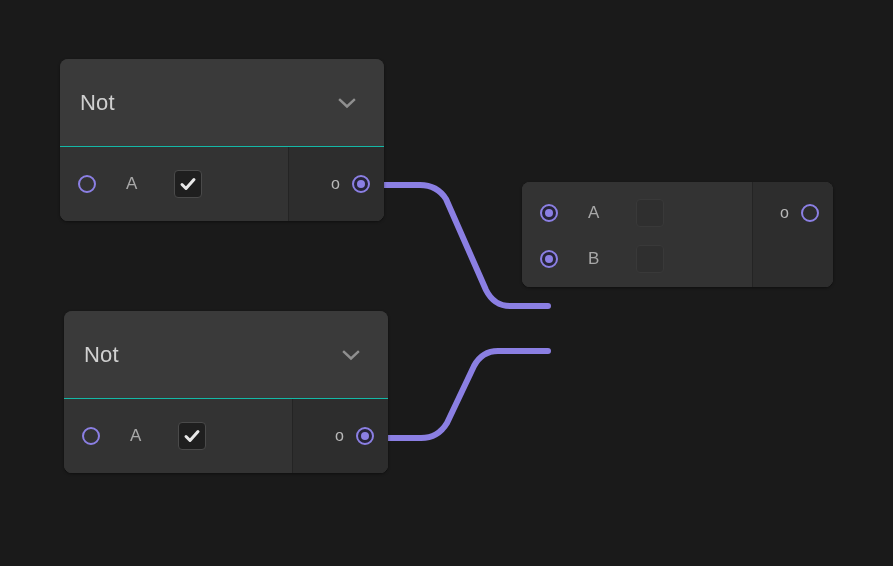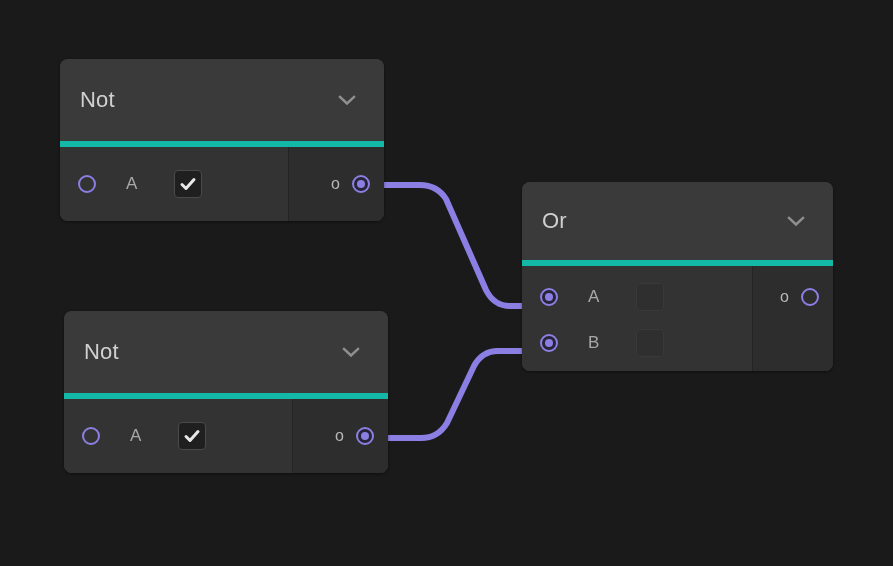--- a/index.html
+++ b/index.html
@@ -45,21 +45,21 @@
 
   .node-header {
     position: relative;
     background: #3a3a3a;
     height: 100%;
     display: flex;
     align-items: center;
     justify-content: space-between;
     padding: 0 28px 0 20px;
     box-sizing: border-box;
-    border-bottom: 6px solid #14b8a6;
+    border-bottom: 1px solid #14b8a6;
   }
 
   .node-title {
     color: #d0d0d0;
     font-size: 22px;
     line-height: 1;
     letter-spacing: 0.2px;
     user-select: none;
   }
 
@@ -236,26 +236,20 @@
       <div class="outputs-col" style="width:95px;">
         <div class="out-row" style="height:74px;">
           <span class="out-label">o</span>
           <span class="port connected"></span>
         </div>
       </div>
     </div>
   </div>
 
   <div class="node" style="left:522px; top:182px; width:311px;">
-    <div class="node-header" style="height:84px;">
-      <span class="node-title">Or</span>
-      <svg class="chevron-icon" viewBox="0 0 18 12">
-        <path d="M 2 3 L 9 9.5 L 16 3" fill="none" stroke="#8f8f8f" stroke-width="2.4" stroke-linecap="square"></path>
-      </svg>
-    </div>
     <div class="node-body" style="height:105px;">
       <div class="inputs-col" style="padding-top:8px;">
         <div class="port-row">
           <span class="port connected"></span>
           <span class="port-label">A</span>
           <span class="checkbox off"></span>
         </div>
         <div class="port-row">
           <span class="port connected"></span>
           <span class="port-label">B</span>

